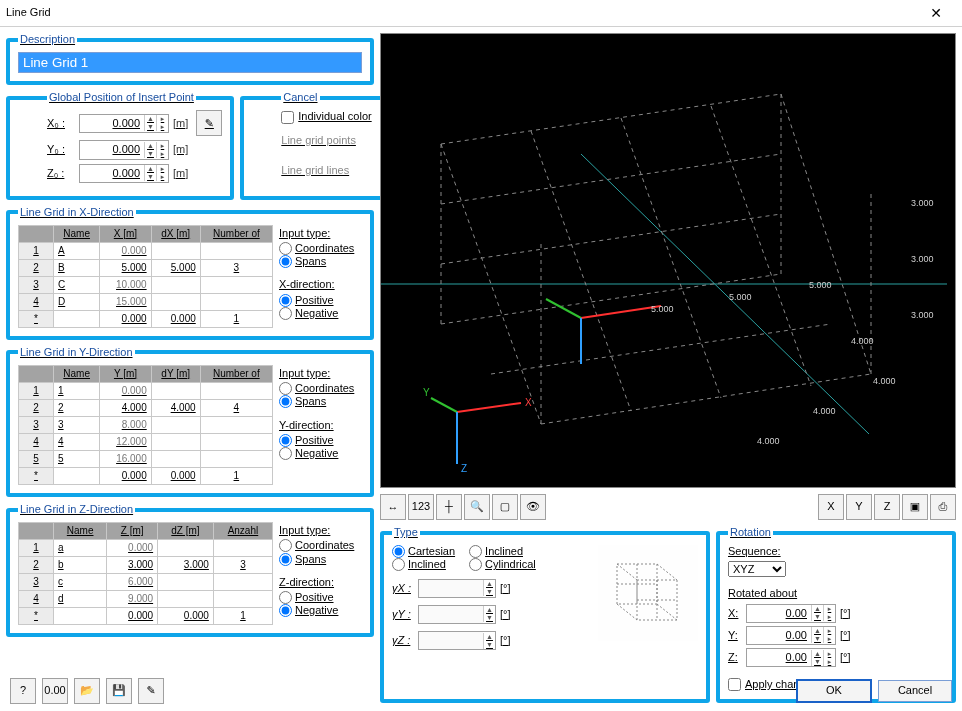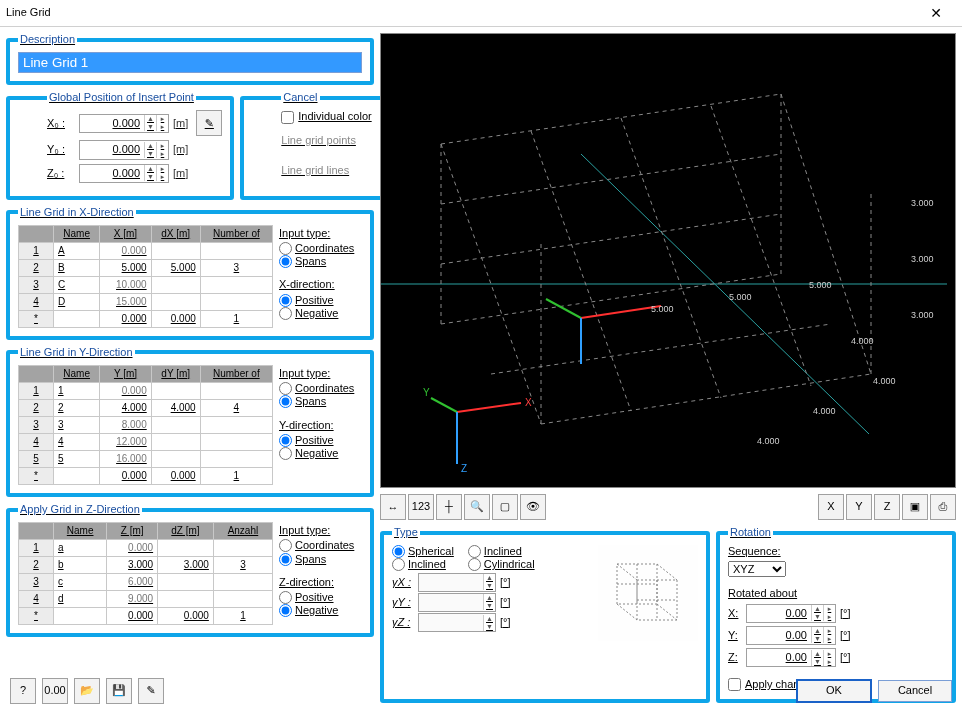--- a/index.html
+++ b/index.html
@@ -45,21 +45,21 @@
   .preview svg{position:absolute;top:0;left:0;}
   .toolbar-row{display:flex;justify-content:space-between;gap:4px;}
   .toolbar-row .grp{display:flex;gap:2px;}
   .bot-row{display:flex;gap:6px;}
   .type-box{flex:1;}
   .rot-box{width:216px;}
   .type-cols{display:flex;gap:14px;}
   .type-inner{display:flex;gap:6px;}
   .type-left{flex:1;}
   .type-img{width:100px;height:96px;background:#fefefe;display:flex;align-items:center;justify-content:center;}
-  .angle-row{display:flex;align-items:center;gap:4px;margin-top:1px;}
+  .angle-row{display:flex;align-items:center;gap:4px;margin-top:7px;}
   .angle-row .al{width:22px;font-style:italic;}
   select{font:inherit;}
   .btn{border:1px solid #7a9ed6;background:#f4f4f4;padding:3px 0;width:72px;text-align:center;cursor:pointer;}
   .btn.primary{border:2px solid #1a62c8;}
   .footer{position:absolute;bottom:7px;left:0;right:0;padding:0 10px;display:flex;align-items:center;gap:6px;}
   .footer .spacer{flex:1;}
   .rotgrid{display:flex;gap:10px;flex-direction:column;}
   .rotgrid .lblcol{width:60px;}
   .rot-row{display:flex;align-items:center;gap:4px;margin-bottom:3px;}
   .muted{color:#888;}
@@ -306,21 +306,21 @@
               </label>
               <label class="rad">
                 <input type="radio" name="dy" style="">
                 <span>Negative</span>
               </label>
             </div>
         </div>
       </fieldset>
 
       <fieldset>
-        <legend>Apply Grid in Z-Direction</legend>
+        <legend>Line Grid in Z-Direction</legend>
         <div class="grid-wrap">
           <div class="grid-table">
             <table class="tiny">
               <thead>
                   <tr id="zhead">
                     <th></th>
                     <th>Name</th>
                     <th>Z [m]</th>
                     <th>dZ [m]</th>
                     <th>Anzahl</th>
@@ -462,21 +462,21 @@
 
       <div class="bot-row">
         <fieldset class="type-box">
           <legend>Type</legend>
           <div class="type-inner">
             <div class="type-left">
               <div class="type-cols">
                 <div>
                   <label class="rad">
                       <input type="radio" name="t" checked="" style="">
-                      <span>Spherical</span>
+                      <span>Cartesian</span>
                     </label>
                   <label class="rad">
                       <input type="radio" name="t" style="">
                       <span>Inclined</span>
                     </label>
                 </div>
                 <div>
                   <label class="rad">
                       <input type="radio" name="t" style="">
                       <span>Inclined</span>

